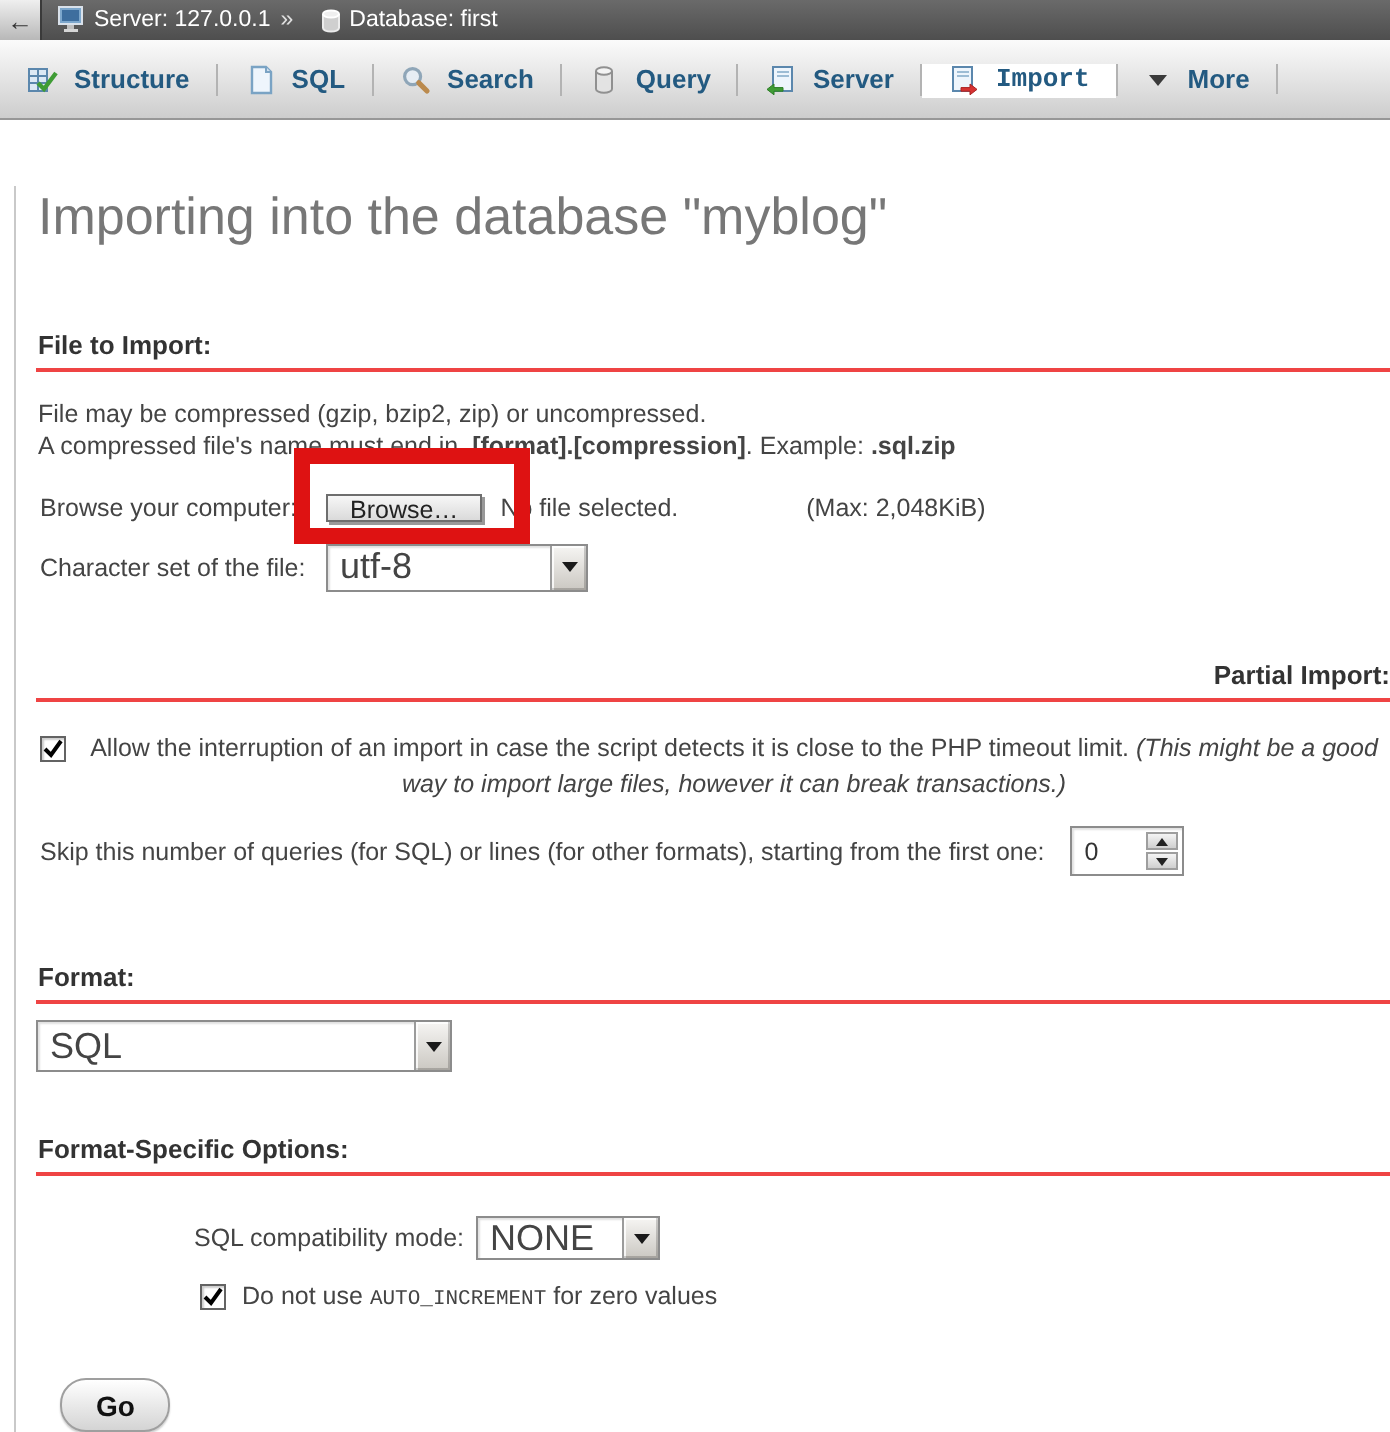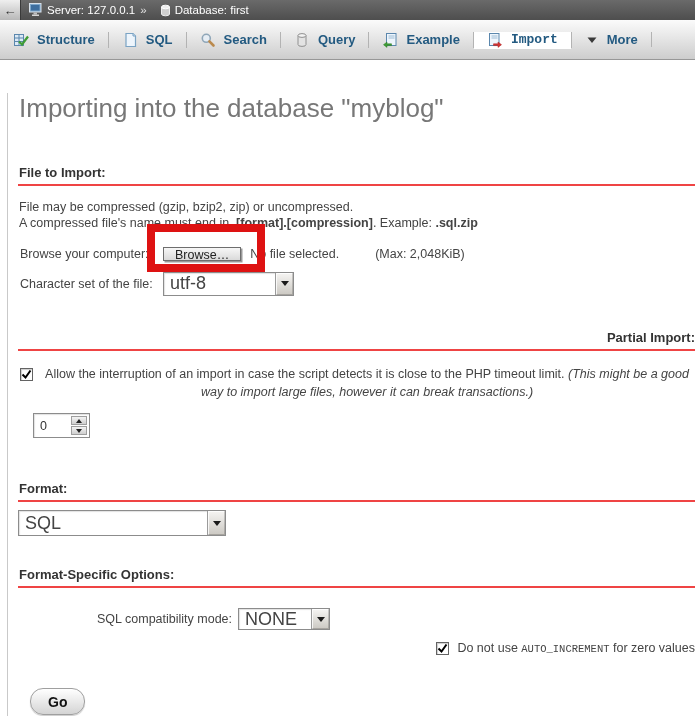--- a/index.html
+++ b/index.html
@@ -60,21 +60,21 @@
   .charset-row{margin-top:5px;margin-left:2px;height:25px;}
   .flabel{width:143px;flex:none;}
   .browse-btn{
     height:14px;padding:0 11px;font-size:12.5px;color:#222;
     font-family:"Liberation Sans",sans-serif;
     background:linear-gradient(#f7f7f7,#dadada);
     border:1px solid #6e6e6e;box-shadow:1.5px 1.5px 0 rgba(70,70,70,.55);
     cursor:pointer;
   }
   .nofile{margin-left:9px;}
-  .max-size{margin-left:36px;text-align:right;}
+  .max-size{margin-left:64px;text-align:right;}
   
   .xselect{
     height:24px;box-sizing:border-box;border:1px solid #8c8c8c;
     background:#fff;display:inline-flex;align-items:stretch;
     box-shadow:inset 1px 1px 1px rgba(0,0,0,.12);cursor:pointer;
   }
   .xsel-value{
     flex:1;display:flex;align-items:center;padding-left:6px;
     font-size:18px;color:#444;overflow:hidden;white-space:nowrap;
   }
@@ -112,21 +112,21 @@
   .spin-btns{width:16px;flex:none;display:flex;flex-direction:column;padding:2px 2px;gap:1px;}
   .spin-btn{
     flex:1;background:linear-gradient(#f4f4f4,#cfcfcf);
     border:1px solid #9e9e9e;display:flex;align-items:center;justify-content:center;cursor:pointer;
   }
   .tri-up-s{width:0;height:0;border-left:3px solid transparent;border-right:3px solid transparent;border-bottom:4px solid #222;}
   .tri-dn-s{width:0;height:0;border-left:3px solid transparent;border-right:3px solid transparent;border-top:4px solid #222;}
   .format-select-row{margin-top:8px;margin-left:0px;}
   .compat-row{margin-top:20px;margin-left:79px;}
   .compat-row .xselect{margin-left:6px;}
-  .autoinc-row{margin-top:11px;margin-left:82px;gap:8px;justify-content:flex-end;}
+  .autoinc-row{margin-top:11px;margin-left:82px;gap:8px;}
   .code{font-family:"Liberation Mono",monospace;font-size:10.5px;letter-spacing:0;}
   .go-btn{
     display:inline-block;margin:33px 0 0 12px;height:27px;padding:0 17px;
     font-size:14px;font-weight:bold;color:#111;
     font-family:"Liberation Sans",sans-serif;
     background:linear-gradient(#ffffff,#d4d4d4);
     border:1px solid #9f9f9f;border-radius:13px;
     box-shadow:0 1px 1px rgba(0,0,0,.2);cursor:pointer;
   }
   
@@ -206,21 +206,21 @@
 
   <div class="tab">
     <span class="ticon">
       <svg width="16" height="16" viewBox="0 0 16 16">
         <rect x="4.5" y="1.5" width="9.5" height="12" fill="#eef5fc" stroke="#5b87ad"></rect>
         <line x1="6.5" y1="4" x2="12.5" y2="4" stroke="#9dbcd4"></line>
         <line x1="6.5" y1="6" x2="12.5" y2="6" stroke="#9dbcd4"></line>
         <path d="M9.5 11.8 h-4.5 v-1.8 l-3.5 2.7 3.5 2.7 v-1.8 h4.5 z" fill="#3f9c35" stroke="#2d7d26" stroke-width="0.5"></path>
       </svg>
     </span>
-    <span>Example</span>
+    <span>Server</span>
   </div>
 
   <div class="tab active">
     <span class="ticon">
       <svg width="16" height="16" viewBox="0 0 16 16">
         <rect x="2.5" y="1.5" width="9.5" height="12" fill="#eef5fc" stroke="#5b87ad"></rect>
         <line x1="4.5" y1="4" x2="10.5" y2="4" stroke="#9dbcd4"></line>
         <line x1="4.5" y1="6" x2="10.5" y2="6" stroke="#9dbcd4"></line>
         <path d="M6.5 11.8 h4.5 v-1.8 l3.5 2.7 -3.5 2.7 v-1.8 h-4.5 z" fill="#d63232" stroke="#a82222" stroke-width="0.5"></path>
       </svg>
@@ -276,20 +276,21 @@
           <path d="M1.5 5.5 l3 3 l5 -7" fill="none" stroke="#000" stroke-width="2"></path>
         </svg>
     </span>
     <span class="cb-text">
       <span>Allow the interruption of an import in case the script detects it is close to the PHP timeout limit.</span>
       <span class="cb-italic">(This might be a good way to import large files, however it can break transactions.)</span>
     </span>
   </div>
 
   <div class="row skip-row">
+    <span>Skip this number of queries (for SQL) or lines (for other formats), starting from the first one:</span>
     <div class="spinner">
       <span class="spin-value">0</span>
       <span class="spin-btns">
         <span class="spin-btn">
             <span class="tri-up-s"></span>
           </span>
         <span class="spin-btn">
             <span class="tri-dn-s"></span>
           </span>
       </span>

